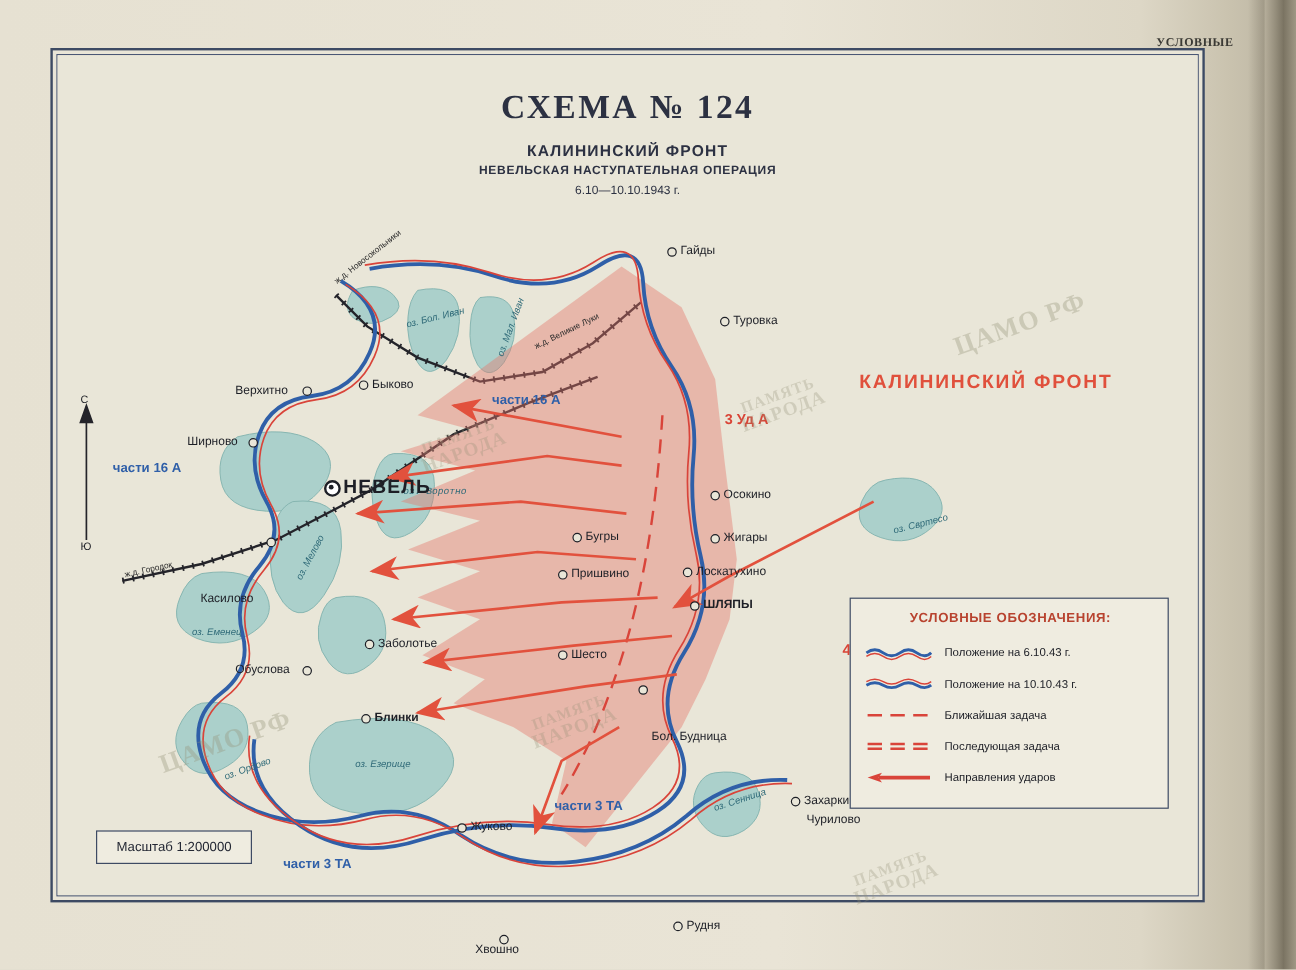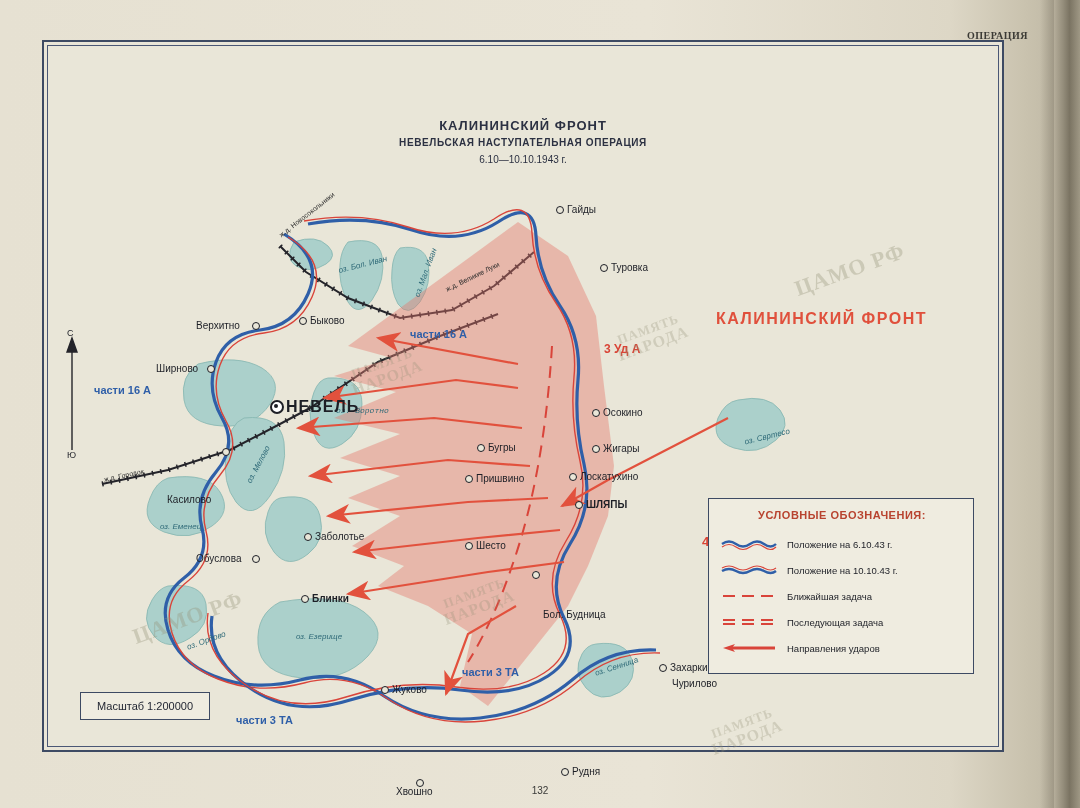--- a/index.html
+++ b/index.html
@@ -116,21 +116,21 @@
 </head>
 <body>
 
 <div class="page">
 
   <div class="wm" style="left:100px;top:100px;">
     <div class="l1">ПАМЯТЬ</div>
       <div class="l2">НАРОДА</div>
   </div>
 
-  <div class="secret">ОПЕРАЦИЯ</div>
+  <div class="secret">УСЛОВНЫЕ</div>
 
   <div class="frame">
     <div class="frame-inner">
       <div class="sea">
 
         <svg class="maplayer" viewBox="0 0 962 712">
           <defs>
             <marker id="arrowR" markerWidth="11" markerHeight="9" refX="10" refY="4.5" orient="auto">
               <path d="M0,0 L11,4.5 L0,9 L3,4.5 Z" fill="#e2513d"></path>
             </marker>
@@ -207,20 +207,21 @@
             <path d="M468,560 L420,588 L398,648"></path>
             <path d="M680,372 L560,434 L514,460"></path>
           </g>
 
           <g stroke="#24242a" stroke-width="1.4" fill="#24242a">
             <line x1="24" y1="300" x2="24" y2="404"></line>
             <path d="M24,292 L19,306 L29,306 Z"></path>
           </g>
         </svg>
 
+        <div class="title">СХЕМА  № 124</div>
         <div class="subtitle1">КАЛИНИНСКИЙ ФРОНТ</div>
         <div class="subtitle2">НЕВЕЛЬСКАЯ НАСТУПАТЕЛЬНАЯ ОПЕРАЦИЯ</div>
         <div class="subtitle3">6.10—10.10.1943 г.</div>
 
         <div class="lbl" style="left:19px;top:282px;font-size:9px;">С</div>
         <div class="lbl" style="left:19px;top:404px;font-size:9px;">Ю</div>
 
         <div class="lbl rail" style="left:232px;top:186px;transform:rotate(-38deg);transform-origin:left center;">ж.д. Новосокольники</div>
         <div class="lbl rail" style="left:398px;top:240px;transform:rotate(-26deg);transform-origin:left center;">ж.д. Великие Луки</div>
         <div class="lbl rail" style="left:56px;top:430px;transform:rotate(-12deg);transform-origin:left center;">ж.д. Городок</div>
@@ -385,17 +386,16 @@
               </svg>
             </div>
             <div class="legend-text">Направления ударов</div>
           </div>
         </div>
 
       </div>
     </div>
   </div>
 
-  <div class="pagenum">132</div>
 
   <div class="binding-strip"></div>
   <div class="binding"></div>
 </div>
 
 </body></html>

